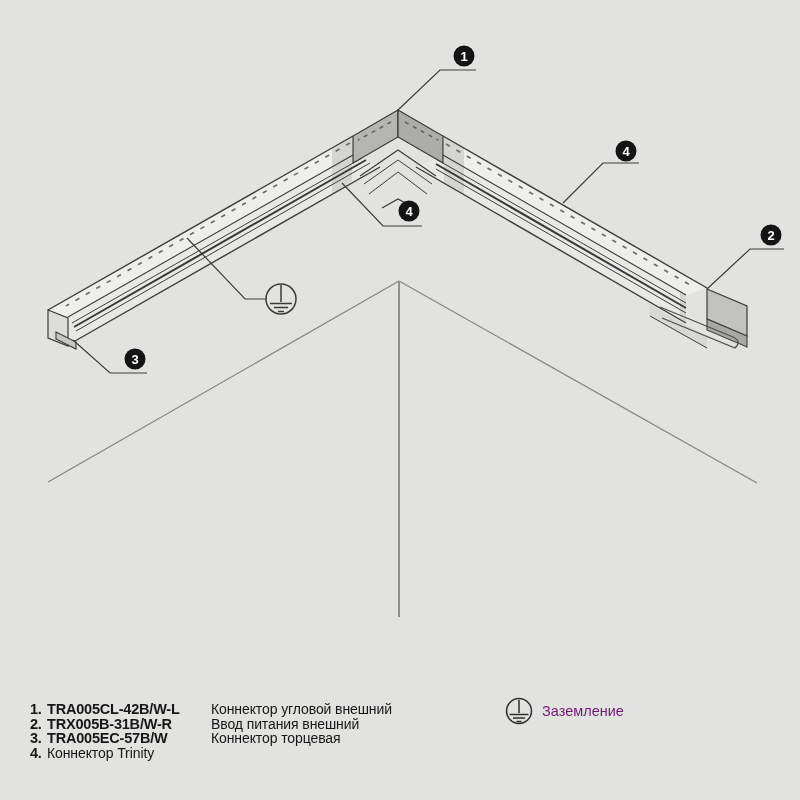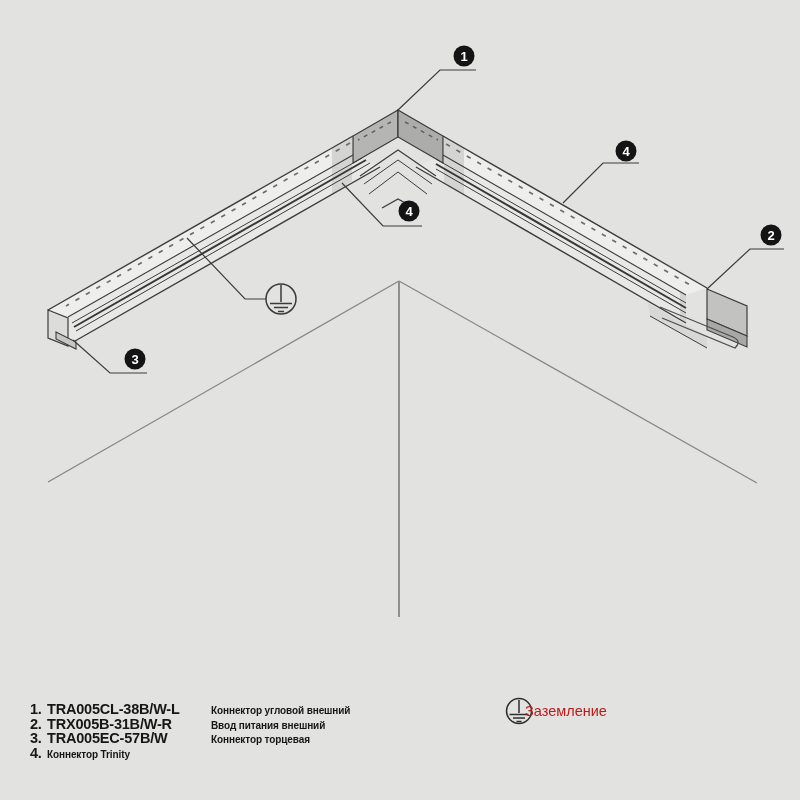--- a/index.html
+++ b/index.html
@@ -3,22 +3,22 @@
 <meta charset="utf-8">
 <style>
   html,body{margin:0;padding:0;}
   body{width:800px;height:800px;font-family:"Liberation Sans","DejaVu Sans",sans-serif;}
   .stage{position:relative;width:800px;height:800px;background:#e2e2e0;overflow:hidden;}
   svg{position:absolute;left:0;top:0;}
   .legend{position:absolute;left:30px;top:701px;color:#161616;}
   .legend-row{display:grid;grid-template-columns:17px 164px auto;height:14.7px;
     align-items:baseline;white-space:nowrap;}
   .legend-num,.legend-code{font-size:14.5px;font-weight:700;letter-spacing:-0.2px;}
-  .legend-desc{font-size:10px;font-weight:700;letter-spacing:-0.1px;}
-  .ground-label{position:absolute;left:525px;top:703px;font-size:14.5px;font-weight:500;color:#b91c1c;}
+  .legend-desc{font-size:14px;font-weight:400;letter-spacing:-0.1px;}
+  .ground-label{position:absolute;left:542px;top:703px;font-size:14.5px;font-weight:500;color:#701a75;}
   .marker-num{font-size:13px;font-weight:700;fill:#ffffff;}
 </style>
 </head>
 <body>
 
 <div class="stage">
   <svg width="800" height="800" viewBox="0 0 800 800">
 
     <rect x="0" y="0" width="800" height="800" fill="#e2e2e0"></rect>
 
@@ -130,21 +130,21 @@
       <line x1="519" y1="700" x2="519" y2="713"></line>
       <line x1="509.5" y1="714.5" x2="528.5" y2="714.5"></line>
       <line x1="513" y1="718" x2="525" y2="718"></line>
       <line x1="516.5" y1="721.5" x2="521.5" y2="721.5"></line>
     </g>
   </svg>
 
   <div class="legend">
     <div class="legend-row">
       <span class="legend-num">1.</span>
-      <span class="legend-code">TRA005CL-38B/W-L</span>
+      <span class="legend-code">TRA005CL-42B/W-L</span>
       <span class="legend-desc">Коннектор угловой внешний</span>
     </div>
     <div class="legend-row">
       <span class="legend-num">2.</span>
       <span class="legend-code">TRX005B-31B/W-R</span>
       <span class="legend-desc">Ввод питания внешний</span>
     </div>
     <div class="legend-row">
       <span class="legend-num">3.</span>
       <span class="legend-code">TRA005EC-57B/W</span>

